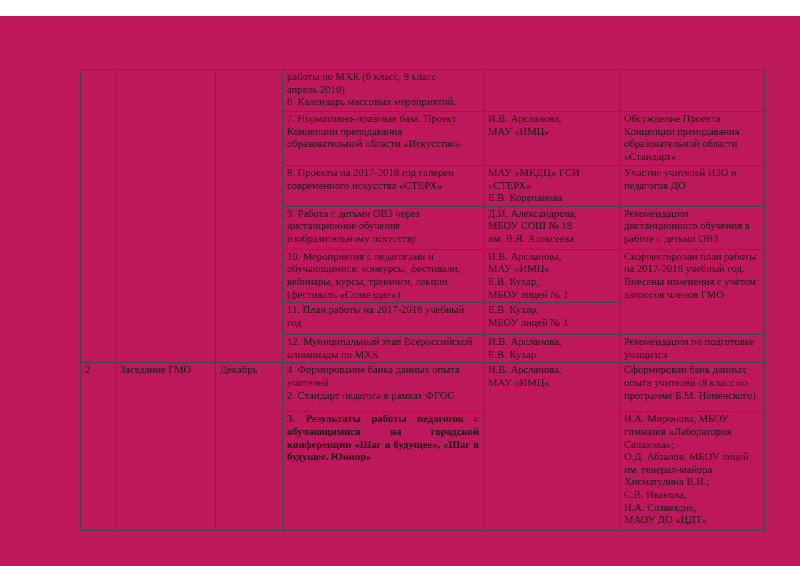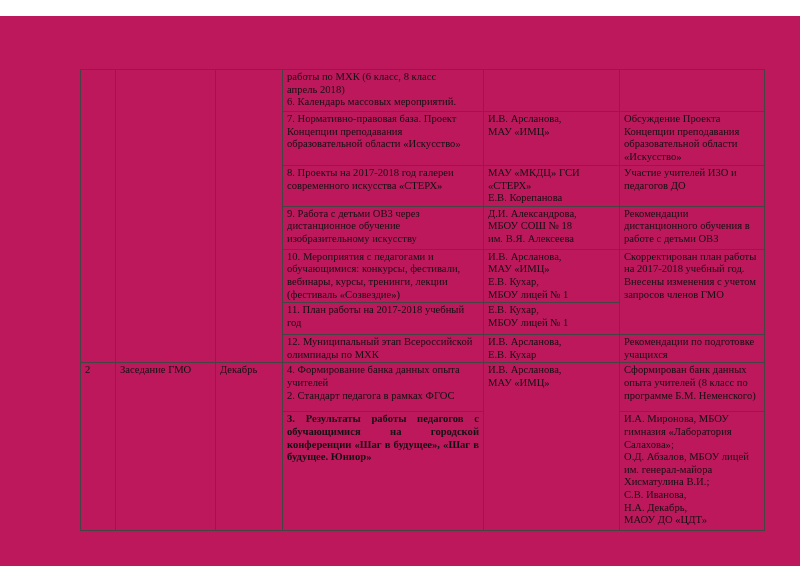--- a/index.html
+++ b/index.html
@@ -40,21 +40,21 @@
     <td></td>
     <td></td>
   </tr>
 
   <tr style="height:54px">
     <td>7. Нормативно-правовая база. Проект Концепции преподавания образовательной области «Искусство»</td>
     <td class="c">
       <span class="blk">И.В. Арсланова,</span>
       <span class="blk">МАУ «ИМЦ»</span>
     </td>
-    <td>Обсуждение  Проекта Концепции преподавания образовательной области «Искусство»</td>
+    <td>Обсуждение  Проекта Концепции преподавания образовательной области «Стандарт»</td>
   </tr>
 
   <tr style="height:33px">
     <td>8. Проекты на 2017-2018 год галереи современного искусства «СТЕРХ»</td>
     <td class="c">
       <span class="blk">МАУ «МКДЦ» ГСИ</span>
       <span class="blk">«СТЕРХ»</span>
       <span class="blk">Е.В. Корепанова</span>
     </td>
     <td>Участие  учителей ИЗО и педагогов ДО</td>
@@ -111,19 +111,19 @@
       <span class="blk">МАУ «ИМЦ»</span>
     </td>
     <td>Сформирован банк данных опыта учителей (8 класс по программе Б.М. Неменского)</td>
   </tr>
   <tr style="height:119px">
     <td class="j">3. Результаты работы педагогов с обучающимися на городской конференции «Шаг в будущее», «Шаг в будущее. Юниор»</td>
     <td>
       <span class="blk">И.А. Миронова, МБОУ гимназия «Лаборатория Салахова»;</span>
       <span class="blk">О.Д. Абзалов, МБОУ лицей им. генерал-майора Хисматулина В.И.;</span>
       <span class="blk">С.В. Иванова,</span>
-      <span class="blk">Н.А. Декабрь,</span>
+      <span class="blk">Н.А. Созвездие,</span>
       <span class="blk">МАОУ ДО «ЦДТ»</span>
     </td>
   </tr>
 </tbody>
     </table>
 </div>
 
 </body></html>

